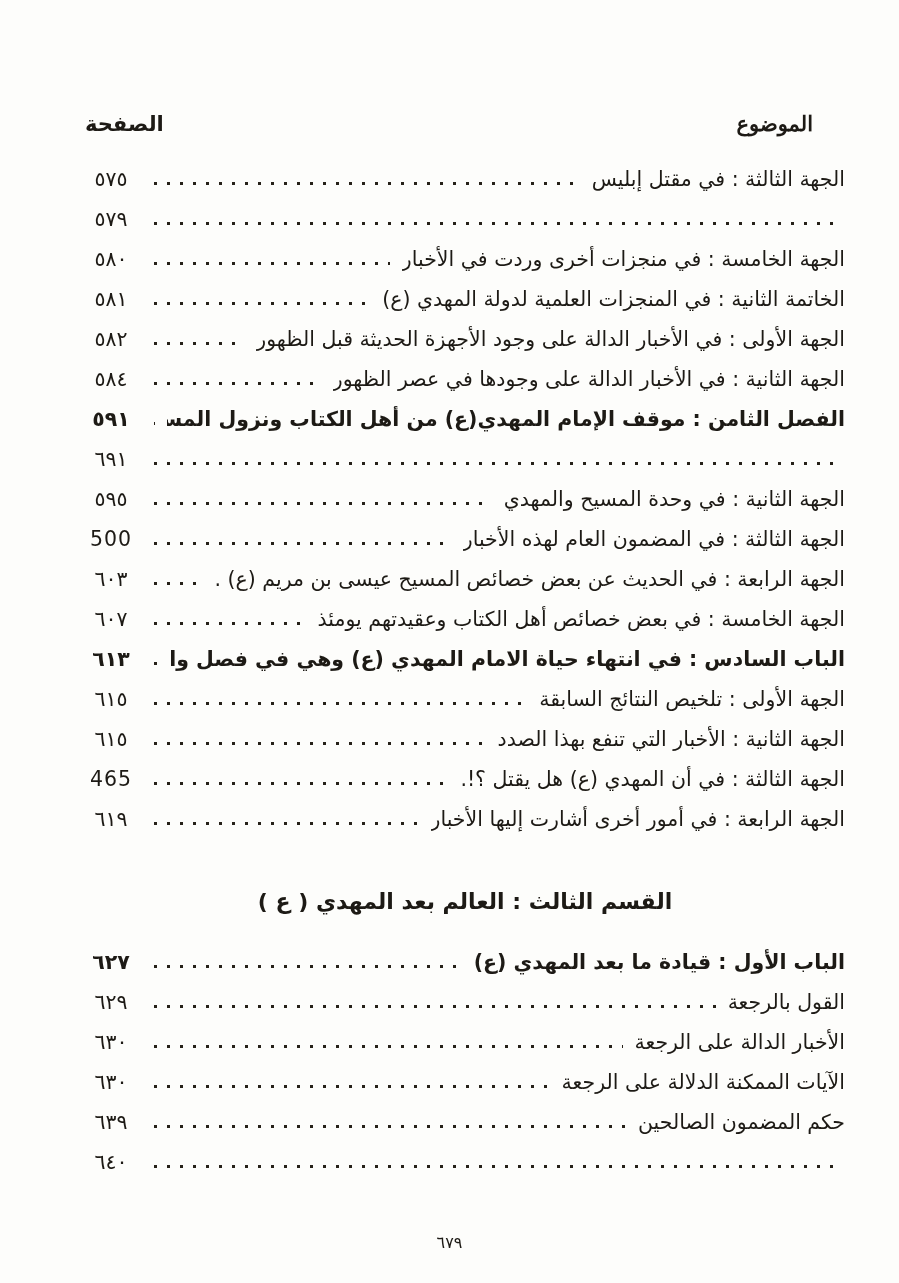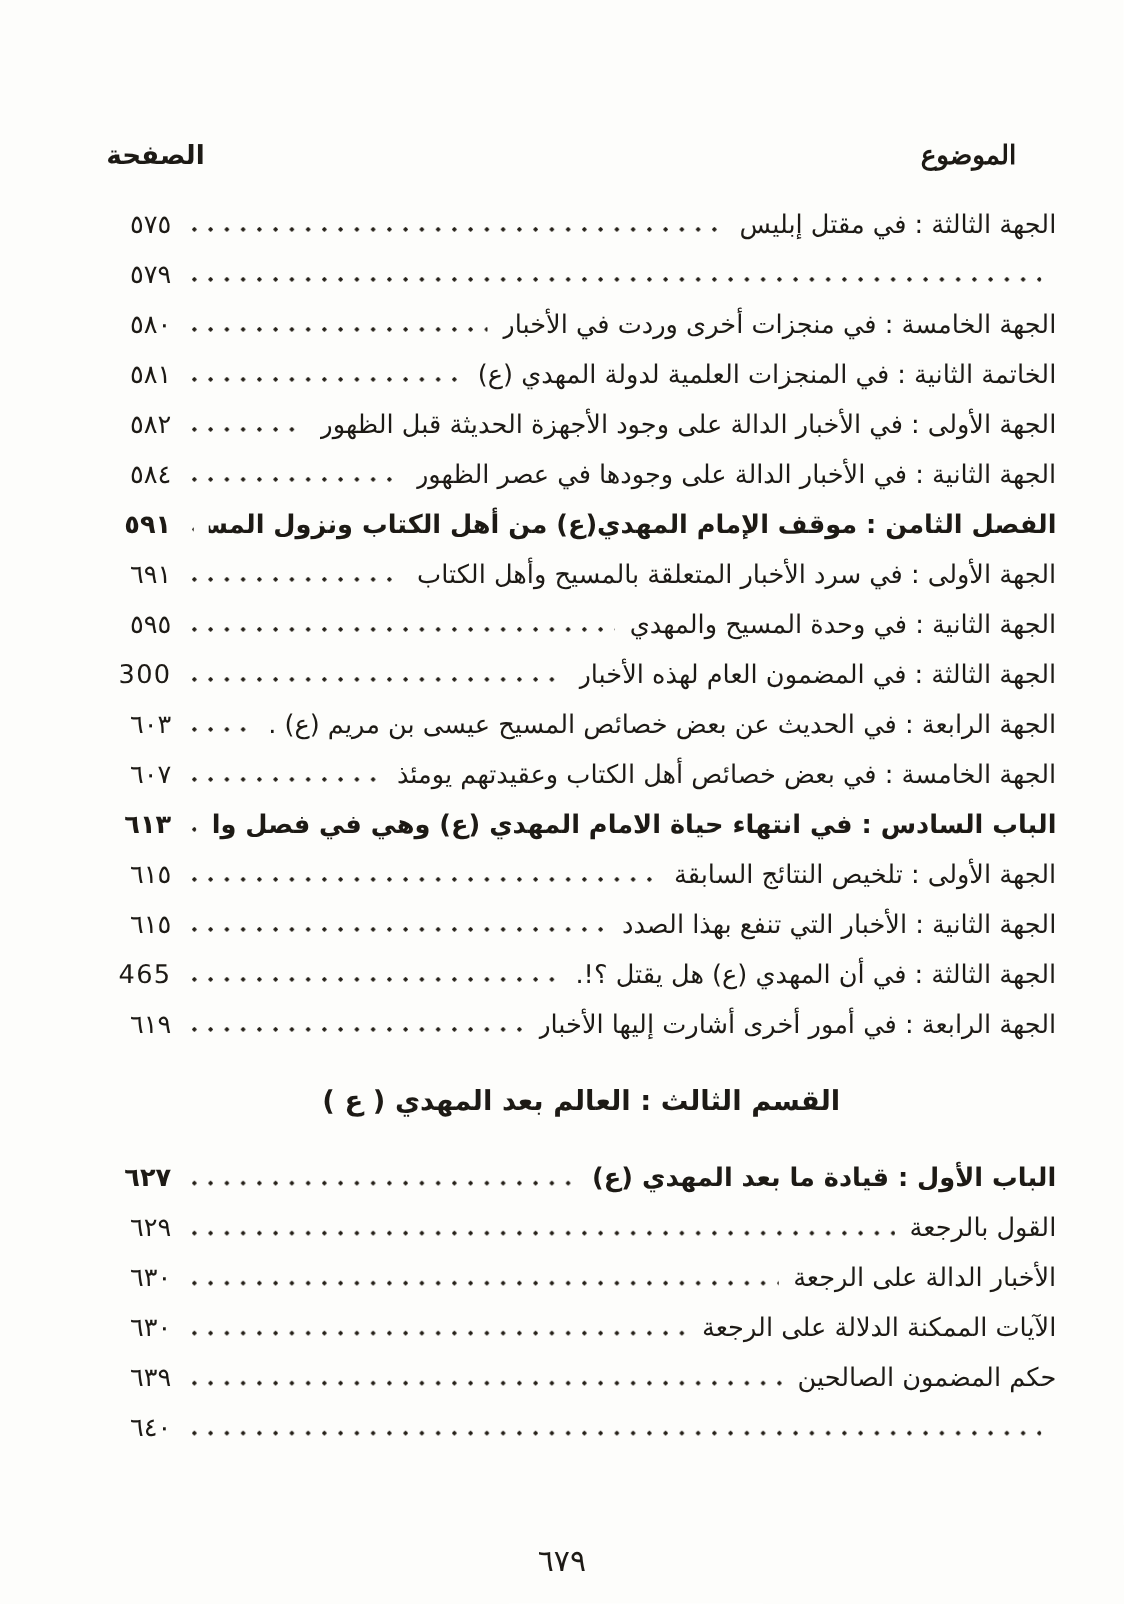--- a/index.html
+++ b/index.html
@@ -44,37 +44,37 @@
     align-self:stretch;
     margin:0 12px 0 10px;
     background-image:radial-gradient(circle, #262119 1.5px, transparent 1.8px);
     background-size:13px 13px;
     background-repeat:repeat-x;
     background-position:2px 66%;
   }
   .row .num{
     flex:0 0 auto;
     min-width:52px;
-    text-align:right;
+    text-align:center;
     letter-spacing:1px;
   }
   .row.bold{font-weight:bold;}
   .section-heading{
     text-align:center;
     font-weight:bold;
     font-size:22px;
-    margin:27px 0 24px 0;
+    margin:47px 0 24px 0;
     line-height:32px;
   }
   .page-number-footer{
     position:absolute;
     left:0;right:0;
-    bottom:20px;
+    bottom:31px;
     text-align:center;
-    font-size:24px;
+    font-size:16px;
     letter-spacing:1px;
   }
 </style>
 </head>
 <body>
 
 <div class="page">
 
   <div class="toc-header">
     <span class="subject">الموضوع</span>
@@ -109,33 +109,32 @@
     <span class="title">الجهة الثانية : في الأخبار الدالة على وجودها في عصر الظهور</span>
     <span class="leader"></span>
     <span class="num">٥٨٤</span>
   </div>
   <div class="row bold">
     <span class="title">الفصل الثامن : موقف الإمام المهدي(ع) من أهل الكتاب ونزول المسيح في دولته</span>
     <span class="leader"></span>
     <span class="num">٥٩١</span>
   </div>
   <div class="row">
-    <span class="title">الجهة الأولى : في سرد الأخبار المتعلقة بالمسيح وأهل الكتاب</span>
     <span class="leader"></span>
     <span class="num">٦٩١</span>
   </div>
   <div class="row">
     <span class="title">الجهة الثانية : في وحدة المسيح والمهدي</span>
     <span class="leader"></span>
     <span class="num">٥٩٥</span>
   </div>
   <div class="row">
     <span class="title">الجهة الثالثة : في المضمون العام لهذه الأخبار</span>
     <span class="leader"></span>
-    <span class="num">300</span>
+    <span class="num">500</span>
   </div>
   <div class="row">
     <span class="title">الجهة الرابعة : في الحديث عن بعض خصائص المسيح عيسى بن مريم (ع) .</span>
     <span class="leader"></span>
     <span class="num">٦٠٣</span>
   </div>
   <div class="row">
     <span class="title">الجهة الخامسة : في بعض خصائص أهل الكتاب وعقيدتهم يومئذ</span>
     <span class="leader"></span>
     <span class="num">٦٠٧</span>

